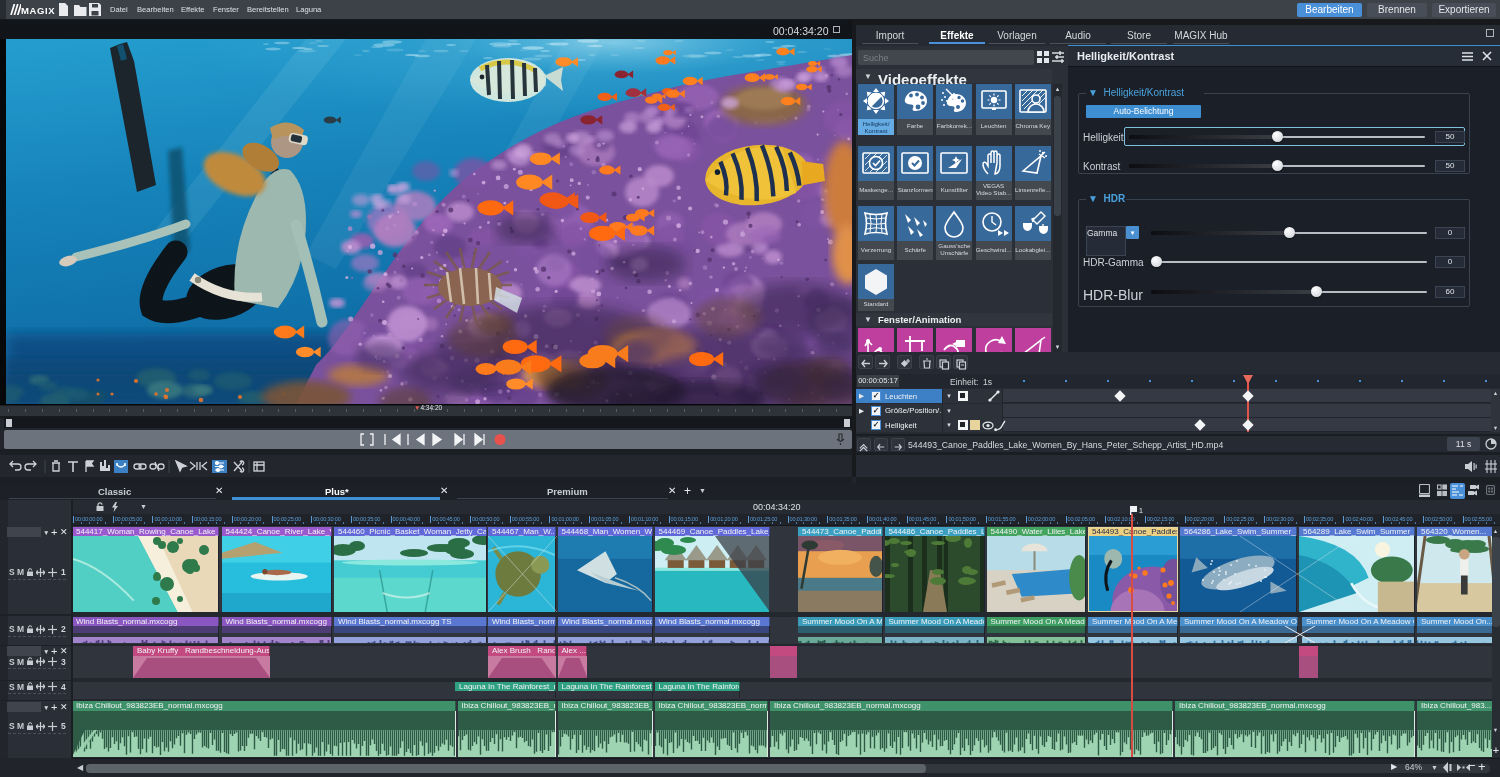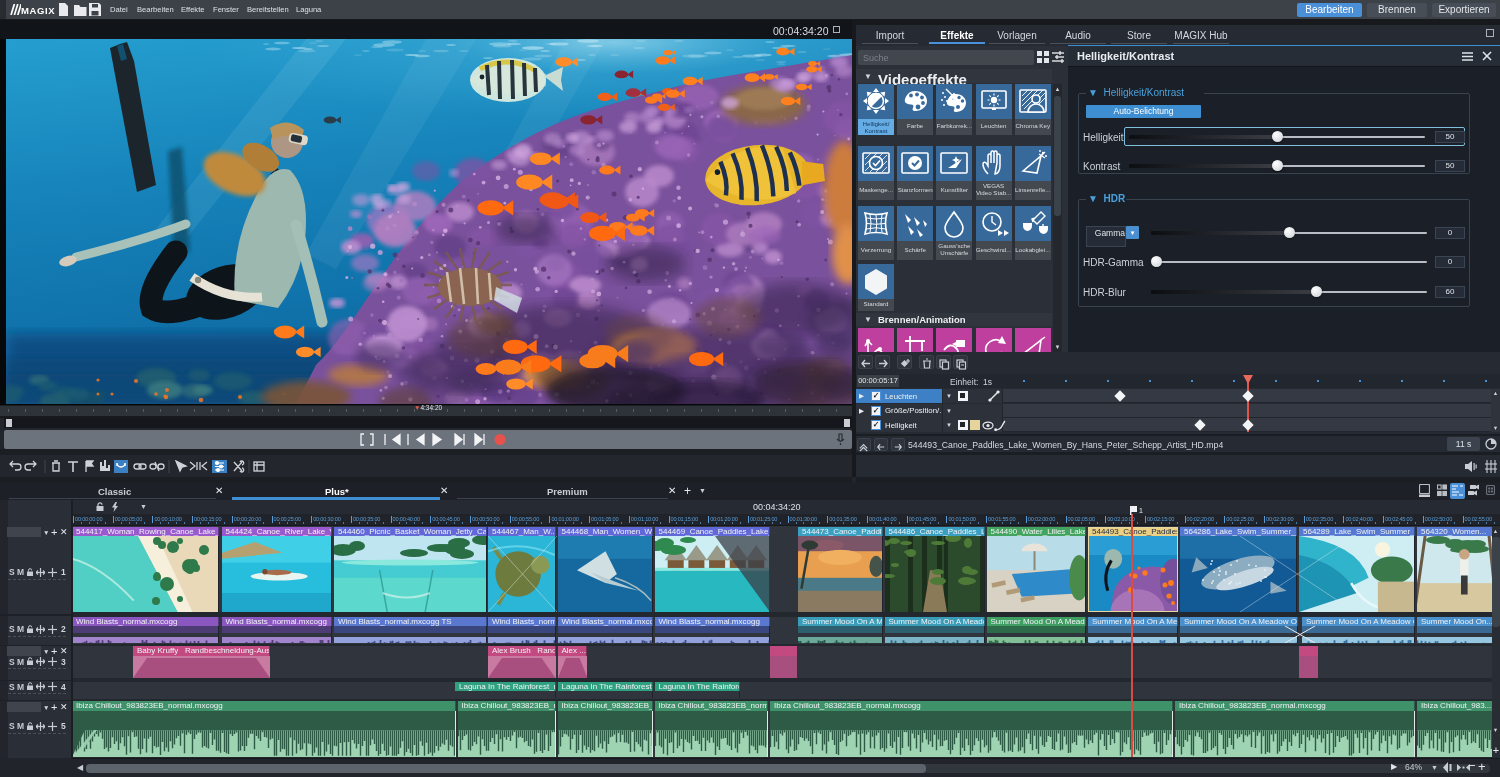--- a/index.html
+++ b/index.html
@@ -1382,21 +1382,21 @@
         <path d="M8,20 a4.5,5 0 0 0 9,0 v-3 h-9 z M24,23 a4.5,5 0 0 0 9,0 v-3 h-9 z" fill="#fff" stroke="none"></path>
         <path d="M28,18 v4" stroke-width="1.4"></path>
       </svg></div>
     <div class="a" style="left:1014.8px;top:241px;width:36px;height:19px;background:#44494f;color:#d8dbe0;font-size:6.2px;text-align:center;line-height:17px;overflow:hidden;padding-top:0;">Lookabglei...</div>
     <div class="a" style="left:858.0px;top:264px;width:36px;height:35px;background:#38699b;"><svg width="100%" height="100%" viewBox="0 0 36 35" fill="none" stroke="#fff" stroke-width="1.6">
         <polygon points="18,5 29,11.5 29,24.5 18,31 7,24.5 7,11.5" fill="#f2f4f6" stroke="none"></polygon>
       </svg></div>
     <div class="a" style="left:858.0px;top:299px;width:36px;height:12px;background:#44494f;color:#d8dbe0;font-size:6.2px;text-align:center;line-height:10px;overflow:hidden;padding-top:0;">Standard</div>
     <div class="a" style="left:856px;top:313px;width:196px;height:13px;background:#31363e;"></div>
     <div class="tx" style="left:864px;top:315px;font-size:8px;color:#cfd3d9;">▼</div>
-    <div class="tx" style="left:878px;top:314px;font-size:9.5px;font-weight:bold;color:#eceef1;">Brennen/Animation</div>
+    <div class="tx" style="left:878px;top:314px;font-size:9.5px;font-weight:bold;color:#eceef1;">Fenster/Animation</div>
     <div class="a" style="left:858.0px;top:328px;width:36px;height:24px;background:#bf3f9f;overflow:hidden;"><svg width="36" height="35" viewBox="0 0 36 35">
         <path d="M10,25 v-12 m0,12 h12 M10,13 l4,4 m-4,-4 l-3,5 m13,3 l-4,4 m4,-4 l4,3" stroke="#fff" stroke-width="1.6" fill="none"></path>
         <circle cx="10" cy="13" r="2" fill="#fff"></circle>
         <circle cx="22" cy="21" r="2" fill="#fff"></circle>
       </svg></div>
     <div class="a" style="left:897.2px;top:328px;width:36px;height:24px;background:#bf3f9f;overflow:hidden;"><svg width="36" height="35" viewBox="0 0 36 35">
         <path d="M13,8 v20 M8,13 h20 M13,13 h12 v10" stroke="#fff" stroke-width="1.8" fill="none"></path>
       </svg></div>
     <div class="a" style="left:936.4px;top:328px;width:36px;height:24px;background:#bf3f9f;overflow:hidden;"><svg width="36" height="35" viewBox="0 0 36 35">
         <path d="M8,22 q6,-8 12,-2 q5,5 -2,6" stroke="#fff" stroke-width="1.8" fill="none"></path>
@@ -1439,32 +1439,32 @@
     <div class="a" style="left:1271.5px;top:131px;width:11px;height:11px;background:radial-gradient(circle at 35% 30%,#ffffff,#c9cdd3);border-radius:50%;box-shadow:0 1px 2px rgba(0,0,0,0.5);"></div>
     <div class="a" style="left:1435px;top:131px;width:30px;height:12px;background:#262c37;border:1px solid #3a4452;font-size:8px;color:#dfe3e8;text-align:center;line-height:10px;">50</div>
     <div class="tx" style="left:1083px;top:161px;font-size:10px;color:#ccd1d8;">Kontrast</div>
     <div class="a" style="left:1129px;top:164.5px;width:296px;height:2.5px;background:#b9bdc3;border-radius:1px;"></div>
     <div class="a" style="left:1129px;top:164px;width:148.0px;height:3.5px;background:linear-gradient(90deg,#0c0e12,#3a3d43);border-radius:1px;"></div>
     <div class="a" style="left:1271.5px;top:160px;width:11px;height:11px;background:radial-gradient(circle at 35% 30%,#ffffff,#c9cdd3);border-radius:50%;box-shadow:0 1px 2px rgba(0,0,0,0.5);"></div>
     <div class="a" style="left:1435px;top:160px;width:30px;height:12px;background:#262c37;border:1px solid #3a4452;font-size:8px;color:#dfe3e8;text-align:center;line-height:10px;">50</div>
     <div class="a" style="left:1078px;top:199px;width:392px;height:108px;border:1px solid #39424f;border-radius:2px;"></div>
     <div class="a" style="left:1086px;top:193px;width:40px;height:12px;background:#1b2028;"></div>
     <div class="tx" style="left:1088px;top:193px;font-size:10px;font-weight:bold;color:#4aa0dc;">▼&nbsp; HDR</div>
-    <div class="a" style="left:1086px;top:226px;width:40px;height:21px;background:#262c37;border:1px solid #3a4452;font-size:8.5px;color:#dfe3e8;text-align:right;line-height:12px;">Gamma</div>
+    <div class="a" style="left:1086px;top:226px;width:40px;height:30px;background:#262c37;border:1px solid #3a4452;font-size:8.5px;color:#dfe3e8;text-align:left;line-height:12px;">Gamma</div>
     <div class="a" style="left:1126px;top:226px;width:13px;height:13px;background:#4a90d0;border-radius:1px;color:#fff;font-size:6.2px;text-align:center;line-height:13px;">▼</div>
     <div class="a" style="left:1151px;top:231.5px;width:276px;height:2.5px;background:#b9bdc3;border-radius:1px;"></div>
     <div class="a" style="left:1151px;top:231px;width:138.0px;height:3.5px;background:linear-gradient(90deg,#0c0e12,#3a3d43);border-radius:1px;"></div>
     <div class="a" style="left:1283.5px;top:227px;width:11px;height:11px;background:radial-gradient(circle at 35% 30%,#ffffff,#c9cdd3);border-radius:50%;box-shadow:0 1px 2px rgba(0,0,0,0.5);"></div>
     <div class="a" style="left:1435px;top:227px;width:30px;height:12px;background:#262c37;border:1px solid #3a4452;font-size:8px;color:#dfe3e8;text-align:center;line-height:10px;">0</div>
     <div class="tx" style="left:1083px;top:257px;font-size:10px;color:#ccd1d8;">HDR-Gamma</div>
     <div class="a" style="left:1151px;top:260.5px;width:276px;height:2.5px;background:#b9bdc3;border-radius:1px;"></div>
     <div class="a" style="left:1151px;top:260px;width:5.5200000000000005px;height:3.5px;background:linear-gradient(90deg,#0c0e12,#3a3d43);border-radius:1px;"></div>
     <div class="a" style="left:1151.02px;top:256px;width:11px;height:11px;background:radial-gradient(circle at 35% 30%,#ffffff,#c9cdd3);border-radius:50%;box-shadow:0 1px 2px rgba(0,0,0,0.5);"></div>
     <div class="a" style="left:1435px;top:256px;width:30px;height:12px;background:#262c37;border:1px solid #3a4452;font-size:8px;color:#dfe3e8;text-align:center;line-height:10px;">0</div>
-    <div class="tx" style="left:1083px;top:287px;font-size:10px;color:#ccd1d8;">HDR-Blur</div>
+    <div class="tx" style="left:1083px;top:287px;font-size:14px;color:#ccd1d8;">HDR-Blur</div>
     <div class="a" style="left:1151px;top:290.5px;width:276px;height:2.5px;background:#b9bdc3;border-radius:1px;"></div>
     <div class="a" style="left:1151px;top:290px;width:165.6px;height:3.5px;background:linear-gradient(90deg,#0c0e12,#3a3d43);border-radius:1px;"></div>
     <div class="a" style="left:1311.1px;top:286px;width:11px;height:11px;background:radial-gradient(circle at 35% 30%,#ffffff,#c9cdd3);border-radius:50%;box-shadow:0 1px 2px rgba(0,0,0,0.5);"></div>
     <div class="a" style="left:1435px;top:286px;width:30px;height:12px;background:#262c37;border:1px solid #3a4452;font-size:8px;color:#dfe3e8;text-align:center;line-height:10px;">60</div>
     <div class="a" style="left:856px;top:352px;width:644px;height:103px;background:#262b33;"></div>
     <div class="a" style="left:858px;top:355px;width:15px;height:14px;background:#2e333c;border:1px solid #3c424b;border-radius:2px;"><svg width="13" height="13" viewBox="0 0 13 13">
         <path d="M11,6.5 H3 M6,3 L3,6.5 6,10" stroke="#c9ced5" stroke-width="1.4" fill="none"></path>
       </svg></div>
     <div class="a" style="left:875px;top:355px;width:15px;height:14px;background:#2e333c;border:1px solid #3c424b;border-radius:2px;"><svg width="13" height="13" viewBox="0 0 13 13">
         <path d="M3,6.5 H11 M8,3 l3,3.5 -3,3.5" stroke="#c9ced5" stroke-width="1.4" fill="none"></path>

